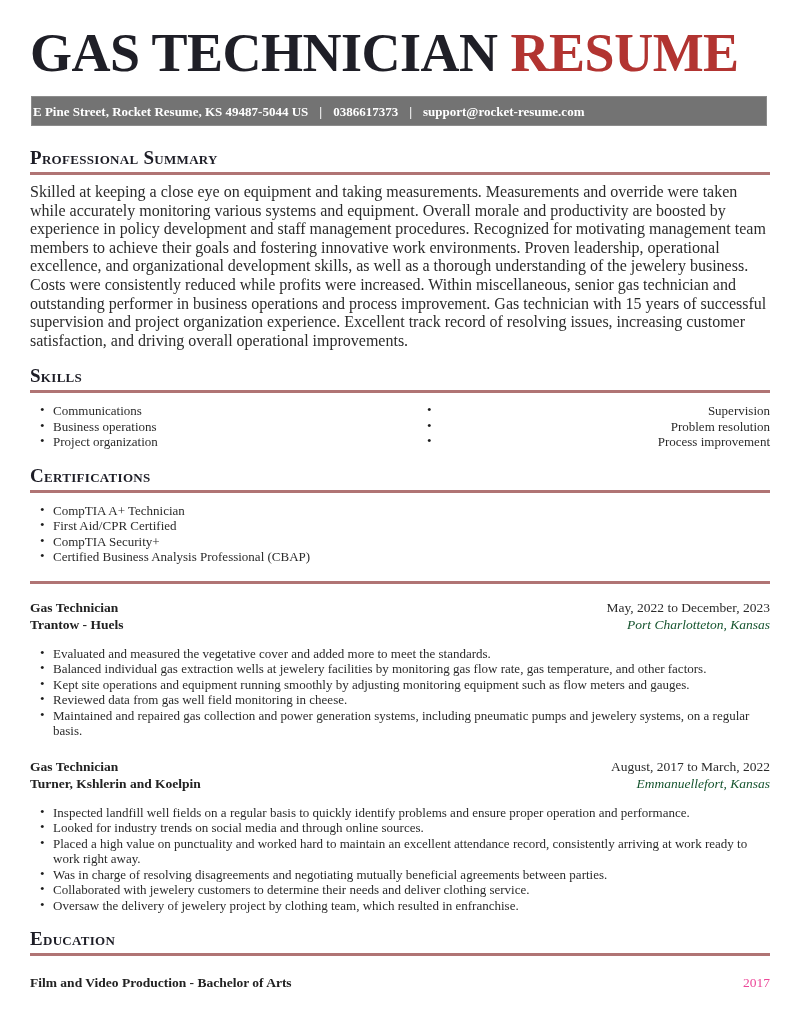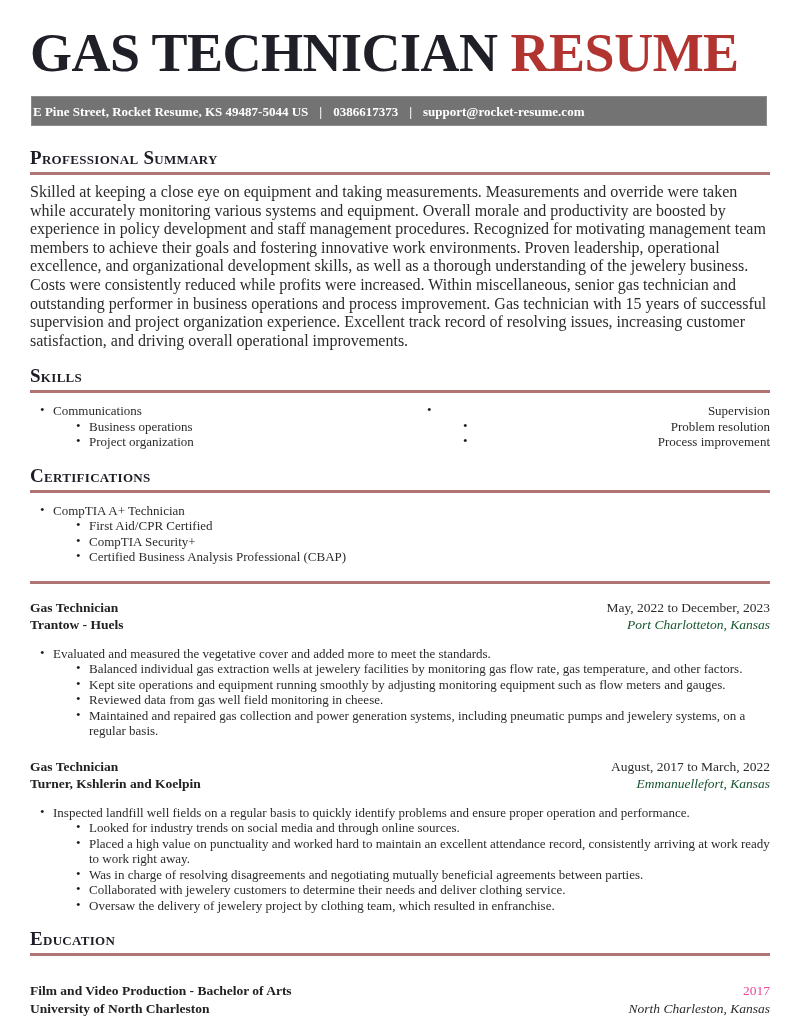--- a/index.html
+++ b/index.html
@@ -51,21 +51,21 @@
   }
 
   
   ul.blist { list-style: none; margin: 10px 0 0 0; padding: 0 0 0 23px; }
   ul.blist li {
     position: relative;
     font-size: 13px; line-height: 15.5px;
     margin-bottom: 0;
     color: #2b2b2b;
   }
-  ul.blist li + li { margin-top: 0; margin-left: 36px; }
+  ul.blist li + li { margin-top: 0; }
   ul.blist li::before {
     content: "\2022";
     position: absolute; left: -13px; top: -1px;
     font-size: 13px; color: #1c1c1c;
   }
 
   
   .skills-cols { display: flex; }
   .skills-cols .col-left { width: 364px; flex: none; }
   .skills-cols .col-right { flex: 1; text-align: right; }
@@ -73,21 +73,21 @@
   
   .job { margin-top: 15px; }
   .job.second { margin-top: 19px; }
   .job-row { display: flex; justify-content: space-between; align-items: baseline; line-height: 17.5px; }
   .job-role, .job-company { font-weight: bold; font-size: 13.5px; color: #222222; }
   .job-dates { font-size: 13.5px; color: #2b2b2b; }
   .job-location { font-size: 13.5px; font-style: italic; color: #14532d; }
   .job ul.blist { margin-top: 12px; }
 
   
-  .edu { margin-top: 26px; }
+  .edu { margin-top: 18px; }
   .edu-row { display: flex; justify-content: space-between; align-items: baseline; line-height: 17.5px; }
   .edu-degree, .edu-school { font-weight: bold; font-size: 13.5px; color: #222222; }
   .edu-year { font-size: 13.5px; color: #ec4899; }
   .edu-location { font-size: 13.5px; font-style: italic; color: #2b2b2b; }
 </style>
 </head>
 <body>
 
 <div class="page">
 
@@ -177,21 +177,17 @@
 
   <div class="section">
     <div class="section-title">Education</div>
     <div class="rule"></div>
 
     <div class="edu">
       <div class="edu-row">
         <span class="edu-degree">Film and Video Production - Bachelor of Arts</span>
         <span class="edu-year">2017</span>
       </div>
-      <div class="edu-row">
-        <span class="edu-school">University of North Charleston</span>
-        <span class="edu-location">North Charleston, Kansas</span>
-      </div>
     </div>
 
   </div>
 
 </div>
 
 </body></html>

